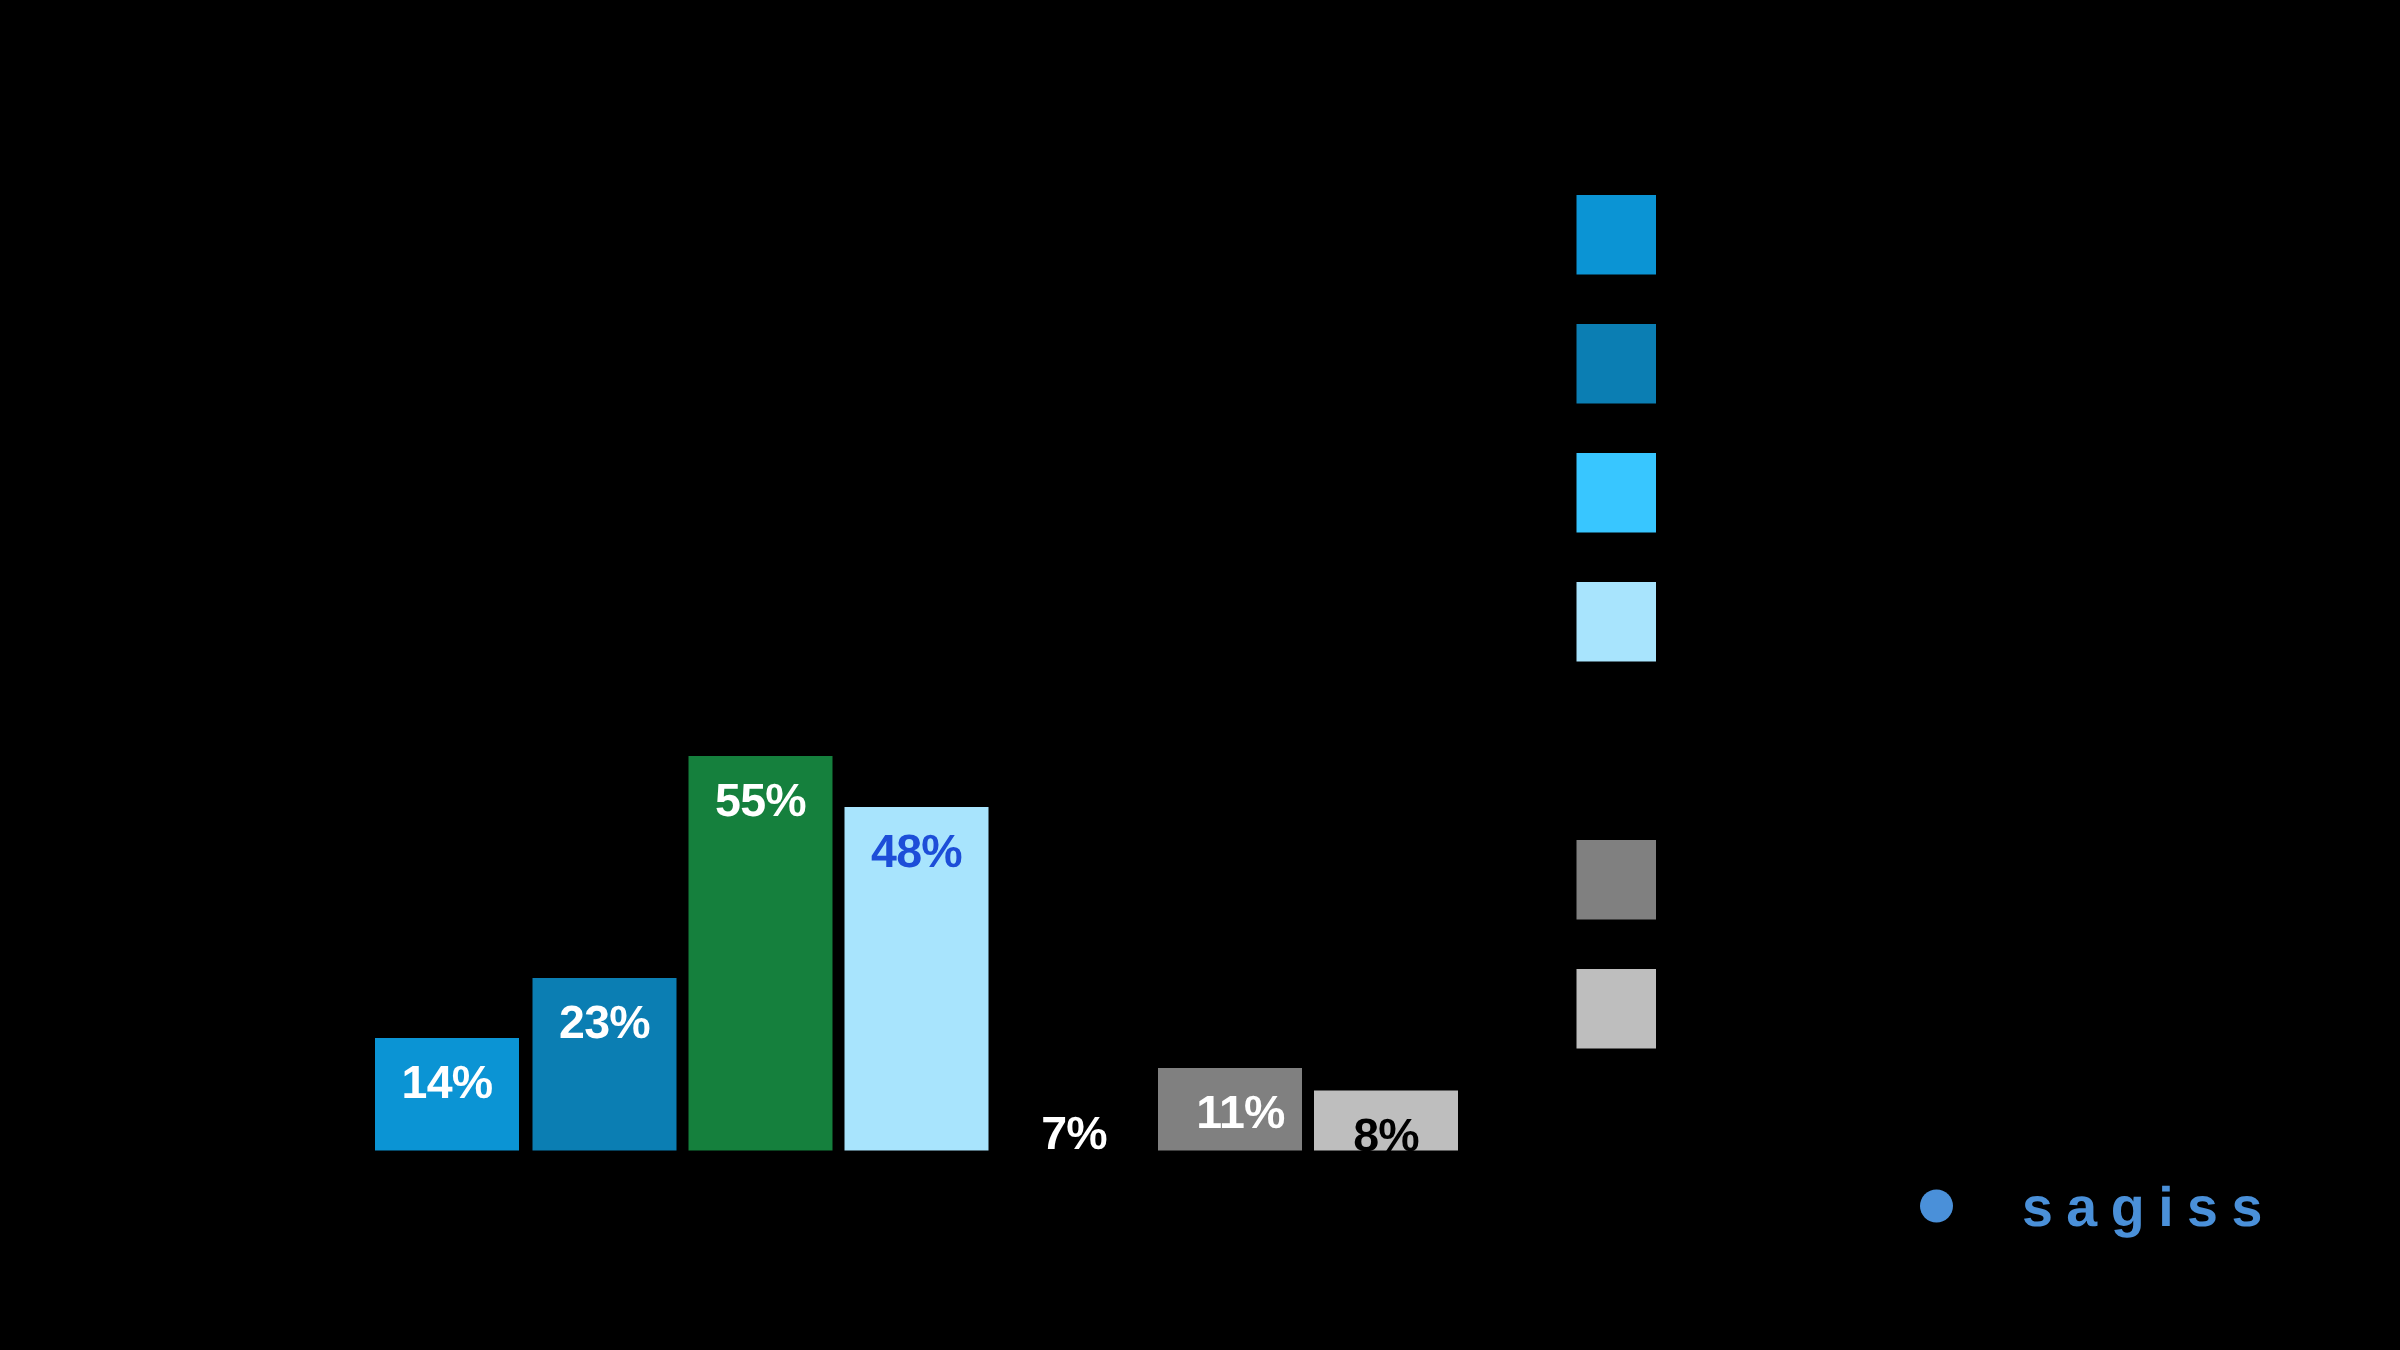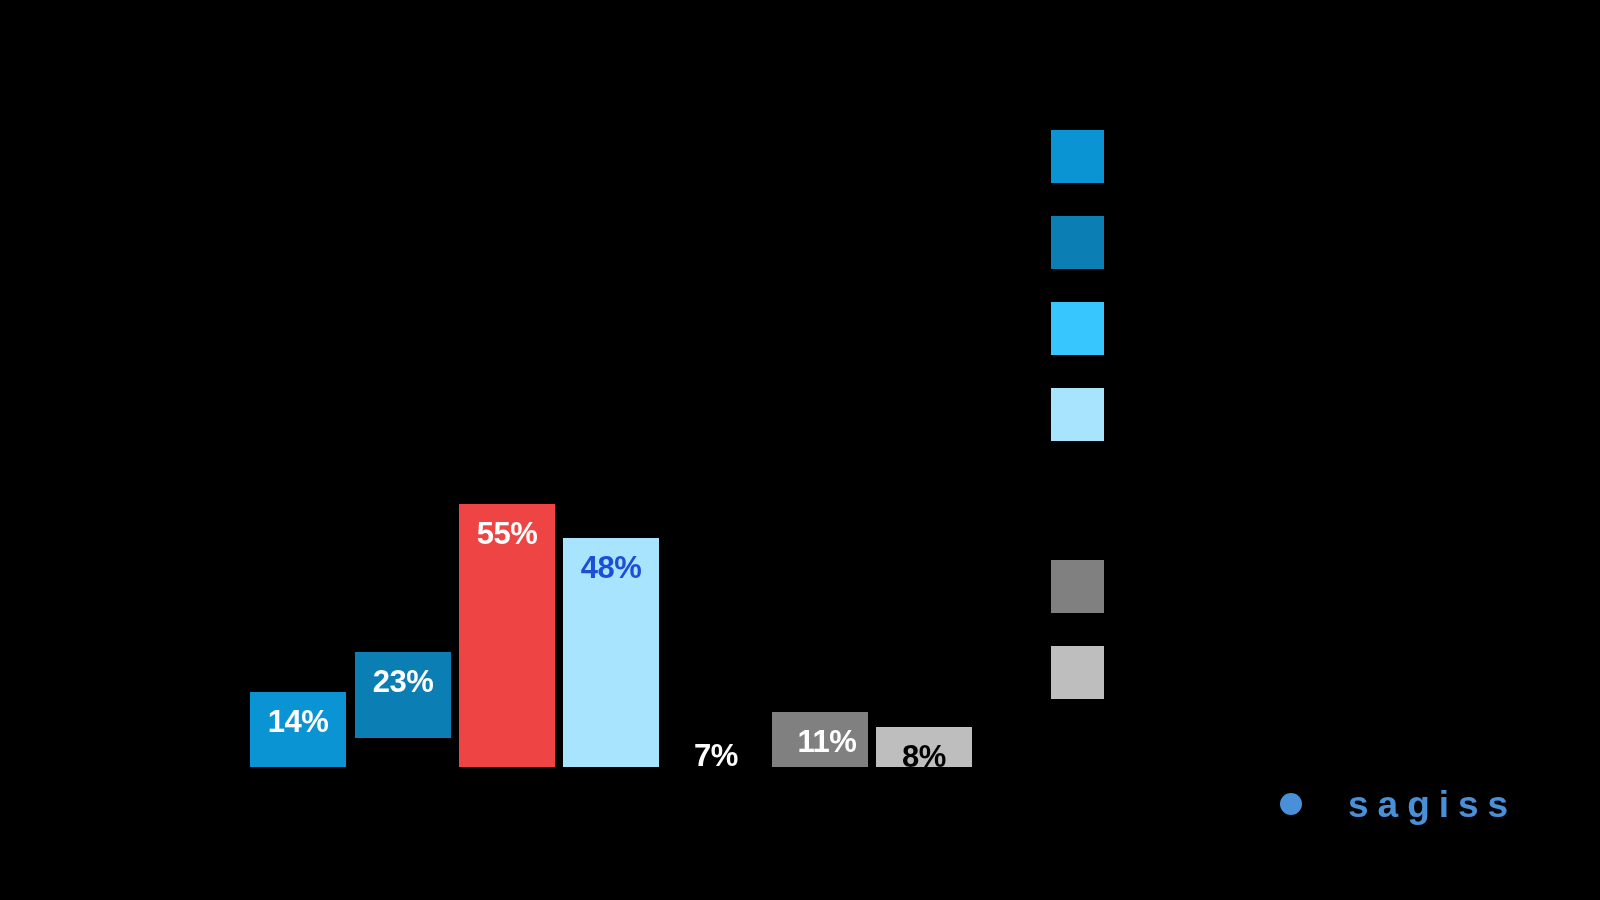--- a/index.html
+++ b/index.html
@@ -102,24 +102,24 @@
 </style>
 </head>
 <body style="background: rgb(0, 0, 0);">
 
 <div id="stage" style="background: rgb(0, 0, 0);">
 
   <div id="plot">
       <div class="bar" style="left: 250px; top: 692px; width: 96px; height: 75px; background: rgb(11, 148, 212);">
         <div class="bar-label inside" style="color: rgb(255, 255, 255);">14%</div>
       </div>
-      <div class="bar" style="left: 355px; top: 652px; width: 96px; height: 86px; background: rgb(11, 126, 179); padding-left: 16px;">
+      <div class="bar" style="left: 355px; top: 652px; width: 96px; height: 115px; background: rgb(11, 126, 179); padding-left: 16px;">
         <div class="bar-label inside" style="color: rgb(255, 255, 255);">23%</div>
       </div>
-      <div class="bar" style="left: 459px; top: 504px; width: 96px; height: 263px; background: #ef4444;">
+      <div class="bar" style="left: 459px; top: 504px; width: 96px; height: 263px; background: #15803d;">
         <div class="bar-label inside" style="color: rgb(255, 255, 255);">55%</div>
       </div>
       <div class="bar" style="left: 563px; top: 538px; width: 96px; height: 229px; background: rgb(168, 228, 253);">
         <div class="bar-label inside" style="color: #1d4ed8;">48%</div>
       </div>
       <div class="bar" style="left: 668px; top: 726px; width: 96px; height: 41px; background: rgb(0, 0, 0);">
         <div class="bar-label inside" style="color: rgb(255, 255, 255);">7%</div>
       </div>
       <div class="bar" style="left: 772px; top: 712px; width: 96px; height: 55px; background: rgb(128, 128, 128);">
         <div class="bar-label inside" style="color: rgb(255, 255, 255); padding-left: 14px;">11%</div>

